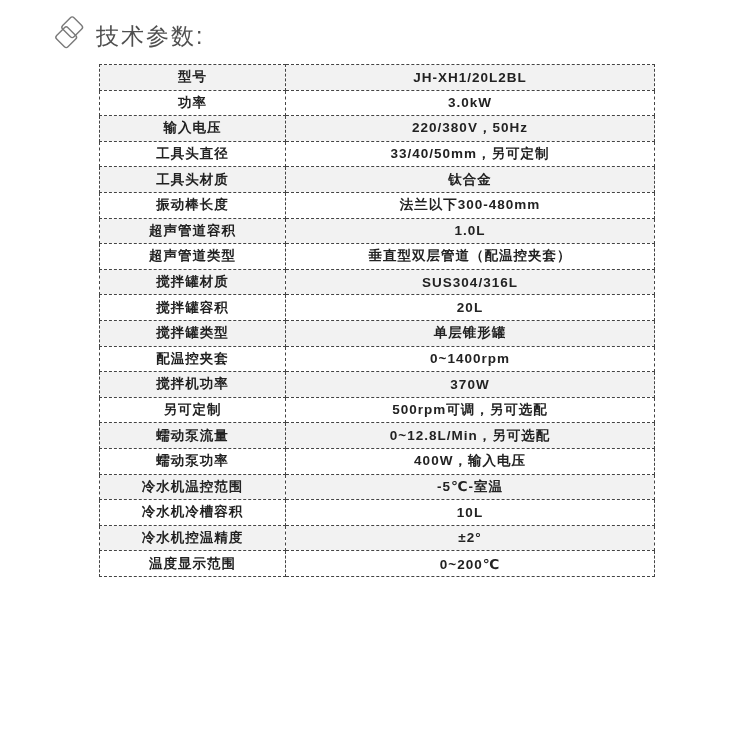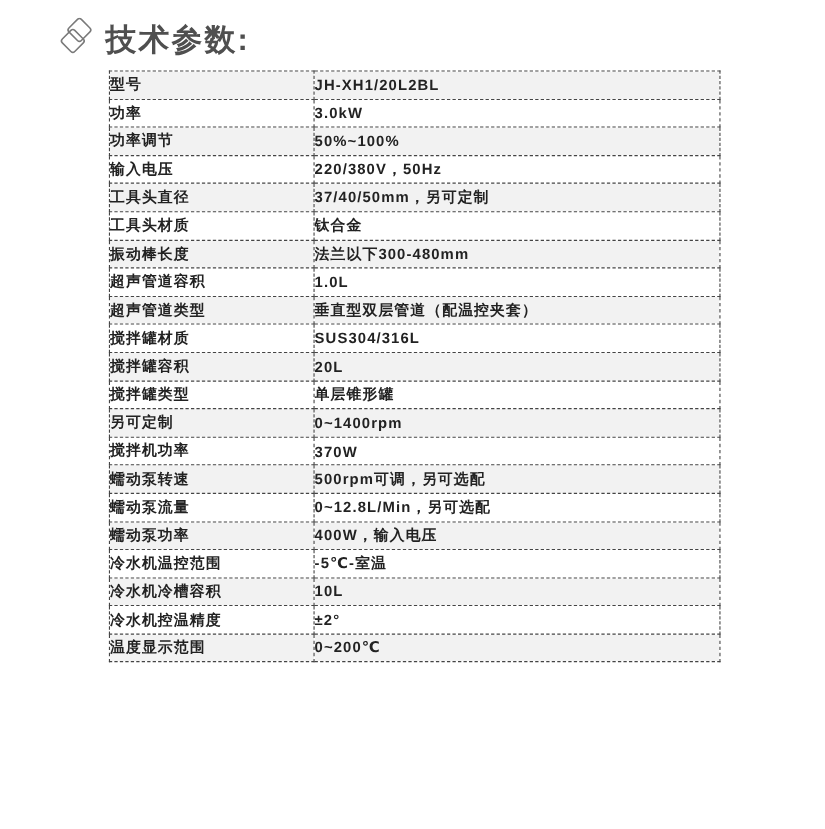--- a/index.html
+++ b/index.html
@@ -11,36 +11,36 @@
   *{margin:0;padding:0;box-sizing:border-box;}
   html,body{width:750px;height:754px;background:#fff;overflow:hidden;}
   body{font-family:"Liberation Sans","DejaVu Sans",sans-serif;position:relative;}
 
   .page-header{
     position:absolute;left:52px;top:16px;
     display:flex;align-items:center;gap:8px;
   }
   .header-icon{width:36px;height:40px;flex:0 0 auto;}
   .page-title{
-    font-size:28px;color:var(--title-color);
-    font-weight:700;letter-spacing:2px;
+    font-size:23px;color:var(--title-color);
+    font-weight:400;letter-spacing:2px;
   }
 
   .table-wrap{
     position:absolute;left:99px;top:64px;width:556px;
   }
   table.spec-table{
     width:100%;border-collapse:collapse;table-layout:fixed;
     border:1px dashed var(--border-color);
   }
   table.spec-table col.c1{width:186px;}
   table.spec-table td{
     border:1px dashed var(--border-color);
     height:25.6px;
-    text-align:left;vertical-align:middle;
+    text-align:center;vertical-align:middle;
     font-size:13.5px;font-weight:700;color:var(--text-color);
     letter-spacing:1px;
     white-space:nowrap;overflow:hidden;
   }
   table.spec-table tr:nth-child(odd) td{background:var(--alt-row-bg);}
   table.spec-table tr:nth-child(even) td{background:#ffffff;}
 </style>
 </head>
 <body>
 
@@ -63,30 +63,26 @@
     <tbody>
         <tr>
           <td>型号</td>
           <td>JH-XH1/20L2BL</td>
         </tr>
         <tr>
           <td>功率</td>
           <td>3.0kW</td>
         </tr>
         <tr>
-          <td>功率调节</td>
-          <td>50%~100%</td>
-        </tr>
-        <tr>
           <td>输入电压</td>
           <td>220/380V，50Hz</td>
         </tr>
         <tr>
           <td>工具头直径</td>
-          <td>37/40/50mm，另可定制</td>
+          <td>33/40/50mm，另可定制</td>
         </tr>
         <tr>
           <td>工具头材质</td>
           <td>钛合金</td>
         </tr>
         <tr>
           <td>振动棒长度</td>
           <td>法兰以下300-480mm</td>
         </tr>
         <tr>
@@ -103,29 +99,29 @@
         </tr>
         <tr>
           <td>搅拌罐容积</td>
           <td>20L</td>
         </tr>
         <tr>
           <td>搅拌罐类型</td>
           <td>单层锥形罐</td>
         </tr>
         <tr>
-          <td>另可定制</td>
+          <td>配温控夹套</td>
           <td>0~1400rpm</td>
         </tr>
         <tr>
           <td>搅拌机功率</td>
           <td>370W</td>
         </tr>
         <tr>
-          <td>蠕动泵转速</td>
+          <td>另可定制</td>
           <td>500rpm可调，另可选配</td>
         </tr>
         <tr>
           <td>蠕动泵流量</td>
           <td>0~12.8L/Min，另可选配</td>
         </tr>
         <tr>
           <td>蠕动泵功率</td>
           <td>400W，输入电压</td>
         </tr>

